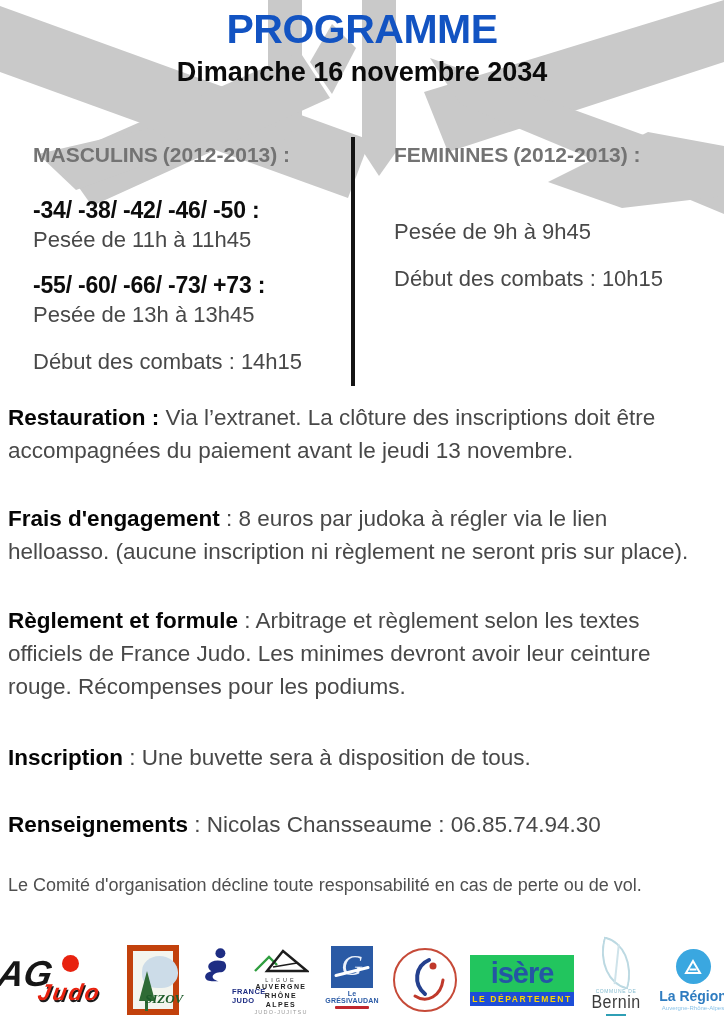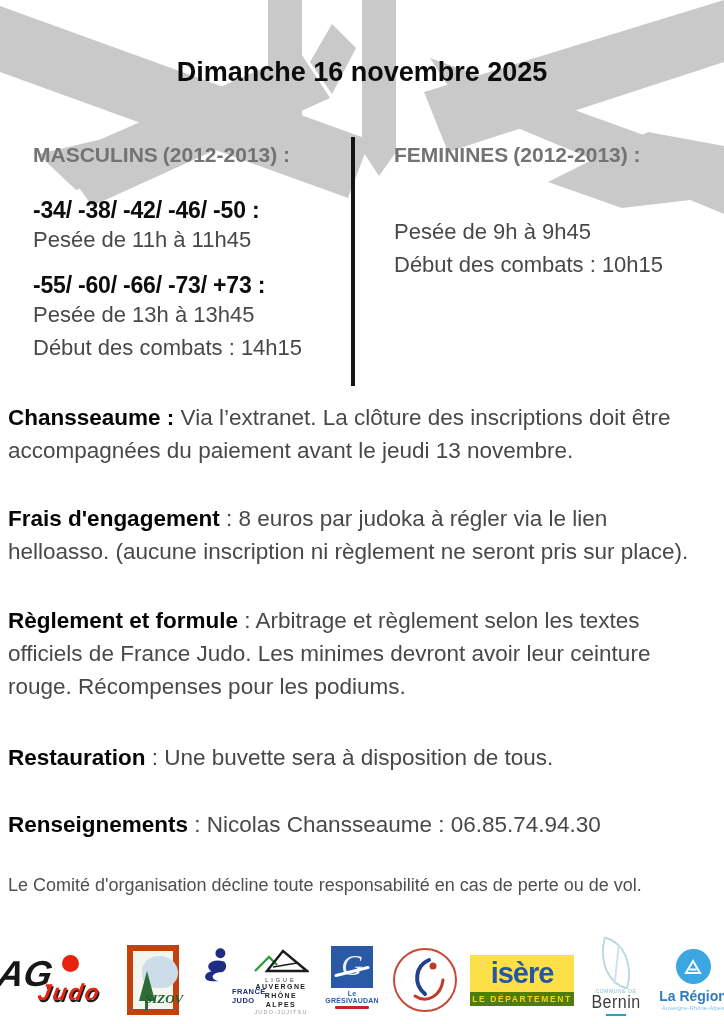--- a/index.html
+++ b/index.html
@@ -24,21 +24,21 @@
   .col { position:absolute; }
   .col-masc { left:33px; top:141px; width:308px; }
   .col-fem  { left:394px; top:141px; width:322px; }
   .col-heading { font-size:21px; font-weight:800; color:#737373; line-height:28px; white-space:nowrap; }
   .col-heading .years { font-weight:700; margin-left:5px; }
   .col-masc .col-heading { margin-bottom:27px; }
   .col-fem  .col-heading { margin-bottom:49px; }
   .cat  { font-size:23px; font-weight:800; color:#0c0c0c; line-height:28px; letter-spacing:-0.2px; }
   .sub  { font-size:22px; font-weight:400; color:#484848; line-height:28px; margin-top:2px; }
   .gap  { margin-top:17px; }
-  .start-line { font-size:22px; font-weight:400; color:#484848; line-height:28px; margin-top:5px; }
+  .start-line { font-size:22px; font-weight:400; color:#484848; line-height:28px; margin-top:19px; }
 
   .column-divider {
     position:absolute; left:351px; top:137px; width:4px; height:249px;
     background:#141414;
   }
 
   .section {
     position:absolute; left:8px; right:10px;
     font-size:22.5px; line-height:33px; color:#484848; font-weight:400;
   }
@@ -98,23 +98,23 @@
                  transform:rotate(-14deg); border-radius:2px; }
   .gres-label { font-size:7px; font-weight:800; color:#2a5aa5; margin-top:2px; letter-spacing:0.2px; }
   .gres-subbar { width:34px; height:3px; background:#c0272d; margin:2px auto 0; border-radius:1px; }
 
   
   .emb { width:64px; height:64px; border:2px solid #c64a38; border-radius:50%;
          background:#fff; display:flex; align-items:center; justify-content:center; }
 
   
   .isere { width:104px; height:51px; }
-  .isere-top { background:#fde047; color:#2456a4; font-weight:800; font-size:29px;
+  .isere-top { background:#22c55e; color:#2456a4; font-weight:800; font-size:29px;
                text-align:center; line-height:37px; height:37px; letter-spacing:-1px; }
-  .isere-bottom { background:#4d7c0f; color:#fdd300; font-size:8.5px; font-weight:700;
+  .isere-bottom { background:#1d4ed8; color:#fdd300; font-size:8.5px; font-weight:700;
                   letter-spacing:1.6px; text-align:center; line-height:14px; height:14px; }
 
   
   .bernin { width:58px; height:80px; text-align:center; }
   .bernin-leaf { width:36px; height:46px; border:2px solid #bcd9e2; background:#fff;
                  border-radius:4% 95% 4% 95%; transform:rotate(14deg); margin:0 auto; position:relative; }
   .bernin-vein { position:absolute; left:16px; top:2px; width:1.5px; height:40px; background:#cfe3ea;
                  transform:rotate(-8deg); }
   .bernin-top { font-size:5px; color:#86bcd0; letter-spacing:0.6px; margin-top:2px; }
   .bernin-label { font-size:16px; color:#3c3c3c; letter-spacing:0.5px; line-height:1.05;
@@ -142,21 +142,22 @@
       <polygon points="332,24 356,48 332,94 310,62"></polygon>
       <polygon points="430,58 460,104 724,214 724,164"></polygon>
       <polygon points="548,182 648,132 724,146 724,196 622,208"></polygon>
       <polygon points="300,52 330,98 92,206 58,158"></polygon>
       <polygon points="38,154 150,128 186,150 76,190"></polygon>
     </g>
   </svg>
 
   <div class="content">
 
-    <div class="page-subtitle">Dimanche 16 novembre 2025</div>
+    <div class="page-title">PROGRAMME</div>
+    <div class="page-subtitle">Dimanche 16 novembre 2034</div>
 
     <div class="col col-masc">
       <div class="col-heading">
         <span>MASCULINS</span><span class="years">(2012-2013) :</span>
       </div>
       <div class="cat">-34/ -38/ -42/ -46/ -50 :</div>
       <div class="sub">Pesée de 11h à 11h45</div>
       <div class="cat gap">-55/ -60/ -66/ -73/ +73 :</div>
       <div class="sub">Pesée de 13h à 13h45</div>
       <div class="start-line">Début des combats : 14h15</div>
@@ -165,24 +166,24 @@
     <div class="column-divider"></div>
 
     <div class="col col-fem">
       <div class="col-heading">
         <span>FEMININES</span><span class="years">(2012-2013) :</span>
       </div>
       <div class="sub">Pesée de 9h à 9h45</div>
       <div class="start-line">Début des combats : 10h15</div>
     </div>
 
-    <p class="section s0"><b>Chansseaume :</b><span> Via l’extranet. La clôture des inscriptions doit être accompagnées du paiement avant le jeudi 13 novembre.</span></p>
+    <p class="section s0"><b>Restauration :</b><span> Via l’extranet. La clôture des inscriptions doit être accompagnées du paiement avant le jeudi 13 novembre.</span></p>
     <p class="section s1"><b>Frais d'engagement</b><span> : 8 euros par judoka à régler via le lien helloasso. (aucune inscription ni règlement ne seront pris sur place).</span></p>
     <p class="section s2"><b>Règlement et formule</b><span> : Arbitrage et règlement selon les textes officiels de France Judo. Les minimes devront avoir leur ceinture rouge. Récompenses pour les podiums.</span></p>
-    <p class="section s3"><b>Restauration</b><span> : Une buvette sera à disposition de tous.</span></p>
+    <p class="section s3"><b>Inscription</b><span> : Une buvette sera à disposition de tous.</span></p>
     <p class="section s4"><b>Renseignements</b><span> : Nicolas Chansseaume : 06.85.74.94.30</span></p>
 
     <p class="disclaimer">Le Comité d'organisation décline toute responsabilité en cas de perte ou de vol.</p>
 
     <div class="logos">
 
       <div class="logo ag">
         <span class="ag-text">AG</span>
         <span class="ag-dot"></span>
         <span class="ag-judo">Judo</span>

